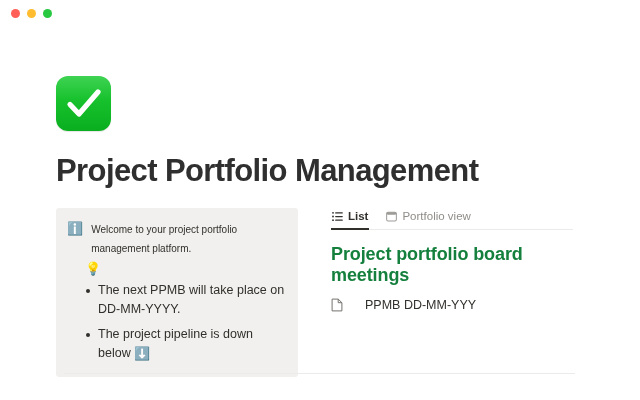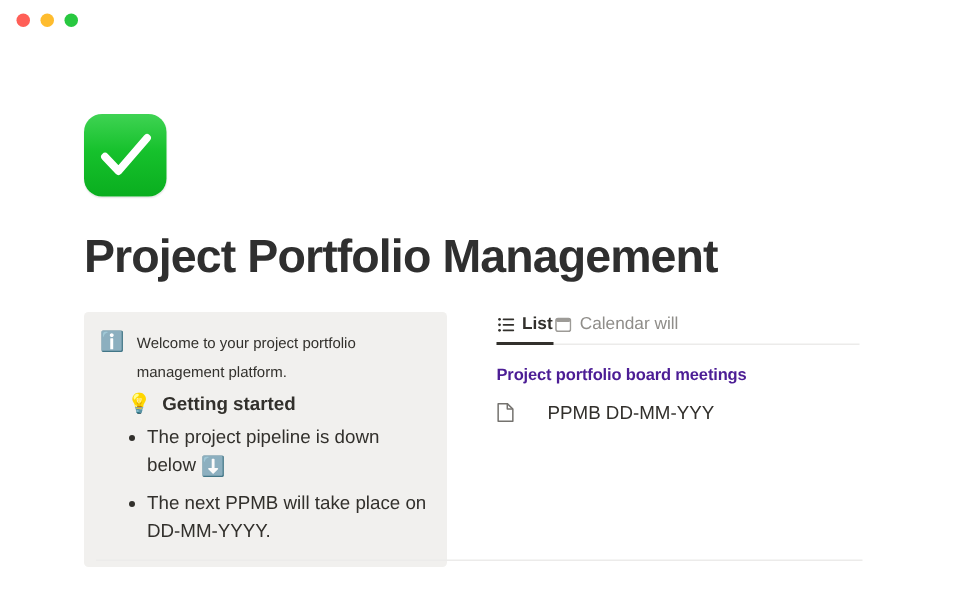--- a/index.html
+++ b/index.html
@@ -140,21 +140,21 @@
   .emoji-down {
     font-size: 13px;
     display: inline-block;
     vertical-align: -1px;
   }
 
   
   .tabs {
     display: flex;
     align-items: center;
-    gap: 0;
+    gap: 16px;
     border-bottom: 1px solid #ecebea;
     padding-bottom: 0;
   }
   .tab {
     display: flex;
     align-items: center;
     gap: 5px;
     padding: 2px 1px 7px 1px;
     font-size: 11.5px;
     cursor: pointer;
@@ -169,23 +169,23 @@
     position: absolute;
     left: 0; right: 0; bottom: -1px;
     height: 2px;
     background: #32302c;
   }
   .tab-inactive { color: #8f8d89; font-weight: normal; }
   .tab-icon { display: inline-flex; align-items: center; }
 
   .board-title {
     margin: 14px 0 0 0;
-    font-size: 11px;
+    font-size: 18px;
     font-weight: bold;
-    color: #4c1d95;
+    color: #15803d;
     letter-spacing: -0.1px;
   }
 
   .doc-row {
     display: flex;
     align-items: center;
     gap: 22px;
     margin-top: 12px;
     cursor: pointer;
   }
@@ -230,29 +230,28 @@
     <div class="col-left">
       <div class="callout">
 
         <div class="callout-head">
           <span class="emoji emoji-info">ℹ️</span>
           <span class="callout-text">Welcome to your project portfolio management platform.</span>
         </div>
 
         <div class="sub-item">
           <span class="emoji emoji-bulb">💡</span>
-          <span class="sub-item-label">Getting started</span>
         </div>
 
         <ul class="bullets">
           <li>
-            <span>The project pipeline is down below </span><span class="emoji emoji-down">⬇️</span>
+            <span>The next PPMB will take place on DD-MM-YYYY.</span>
           </li>
           <li>
-            <span>The next PPMB will take place on DD-MM-YYYY.</span>
+            <span>The project pipeline is down below </span><span class="emoji emoji-down">⬇️</span>
           </li>
         </ul>
 
       </div>
     </div>
 
     <div class="col-right">
 
       <div class="tabs">
 
@@ -270,21 +269,21 @@
           <span>List</span>
         </div>
 
         <div class="tab tab-inactive">
           <span class="tab-icon">
             <svg width="11" height="11" viewBox="0 0 12 12" aria-hidden="true">
               <rect x="0.7" y="1.4" width="10.6" height="9.4" rx="1.5" fill="none" stroke="#9d9b97" stroke-width="1.1"></rect>
               <rect x="0.7" y="1.4" width="10.6" height="2.6" rx="1.2" fill="#9d9b97"></rect>
             </svg>
           </span>
-          <span>Calendar will</span>
+          <span>Portfolio view</span>
         </div>
 
       </div>
 
       <h2 class="board-title">Project portfolio board meetings</h2>
 
       <div class="doc-row">
         <span class="tab-icon">
           <svg width="12" height="14" viewBox="0 0 12 14" aria-hidden="true">
             <path d="M1.1 1.1 h6.1 l3.7 3.6 v8.2 h-9.8 z" fill="#ffffff" stroke="#74726e" stroke-width="1" stroke-linejoin="round"></path>

